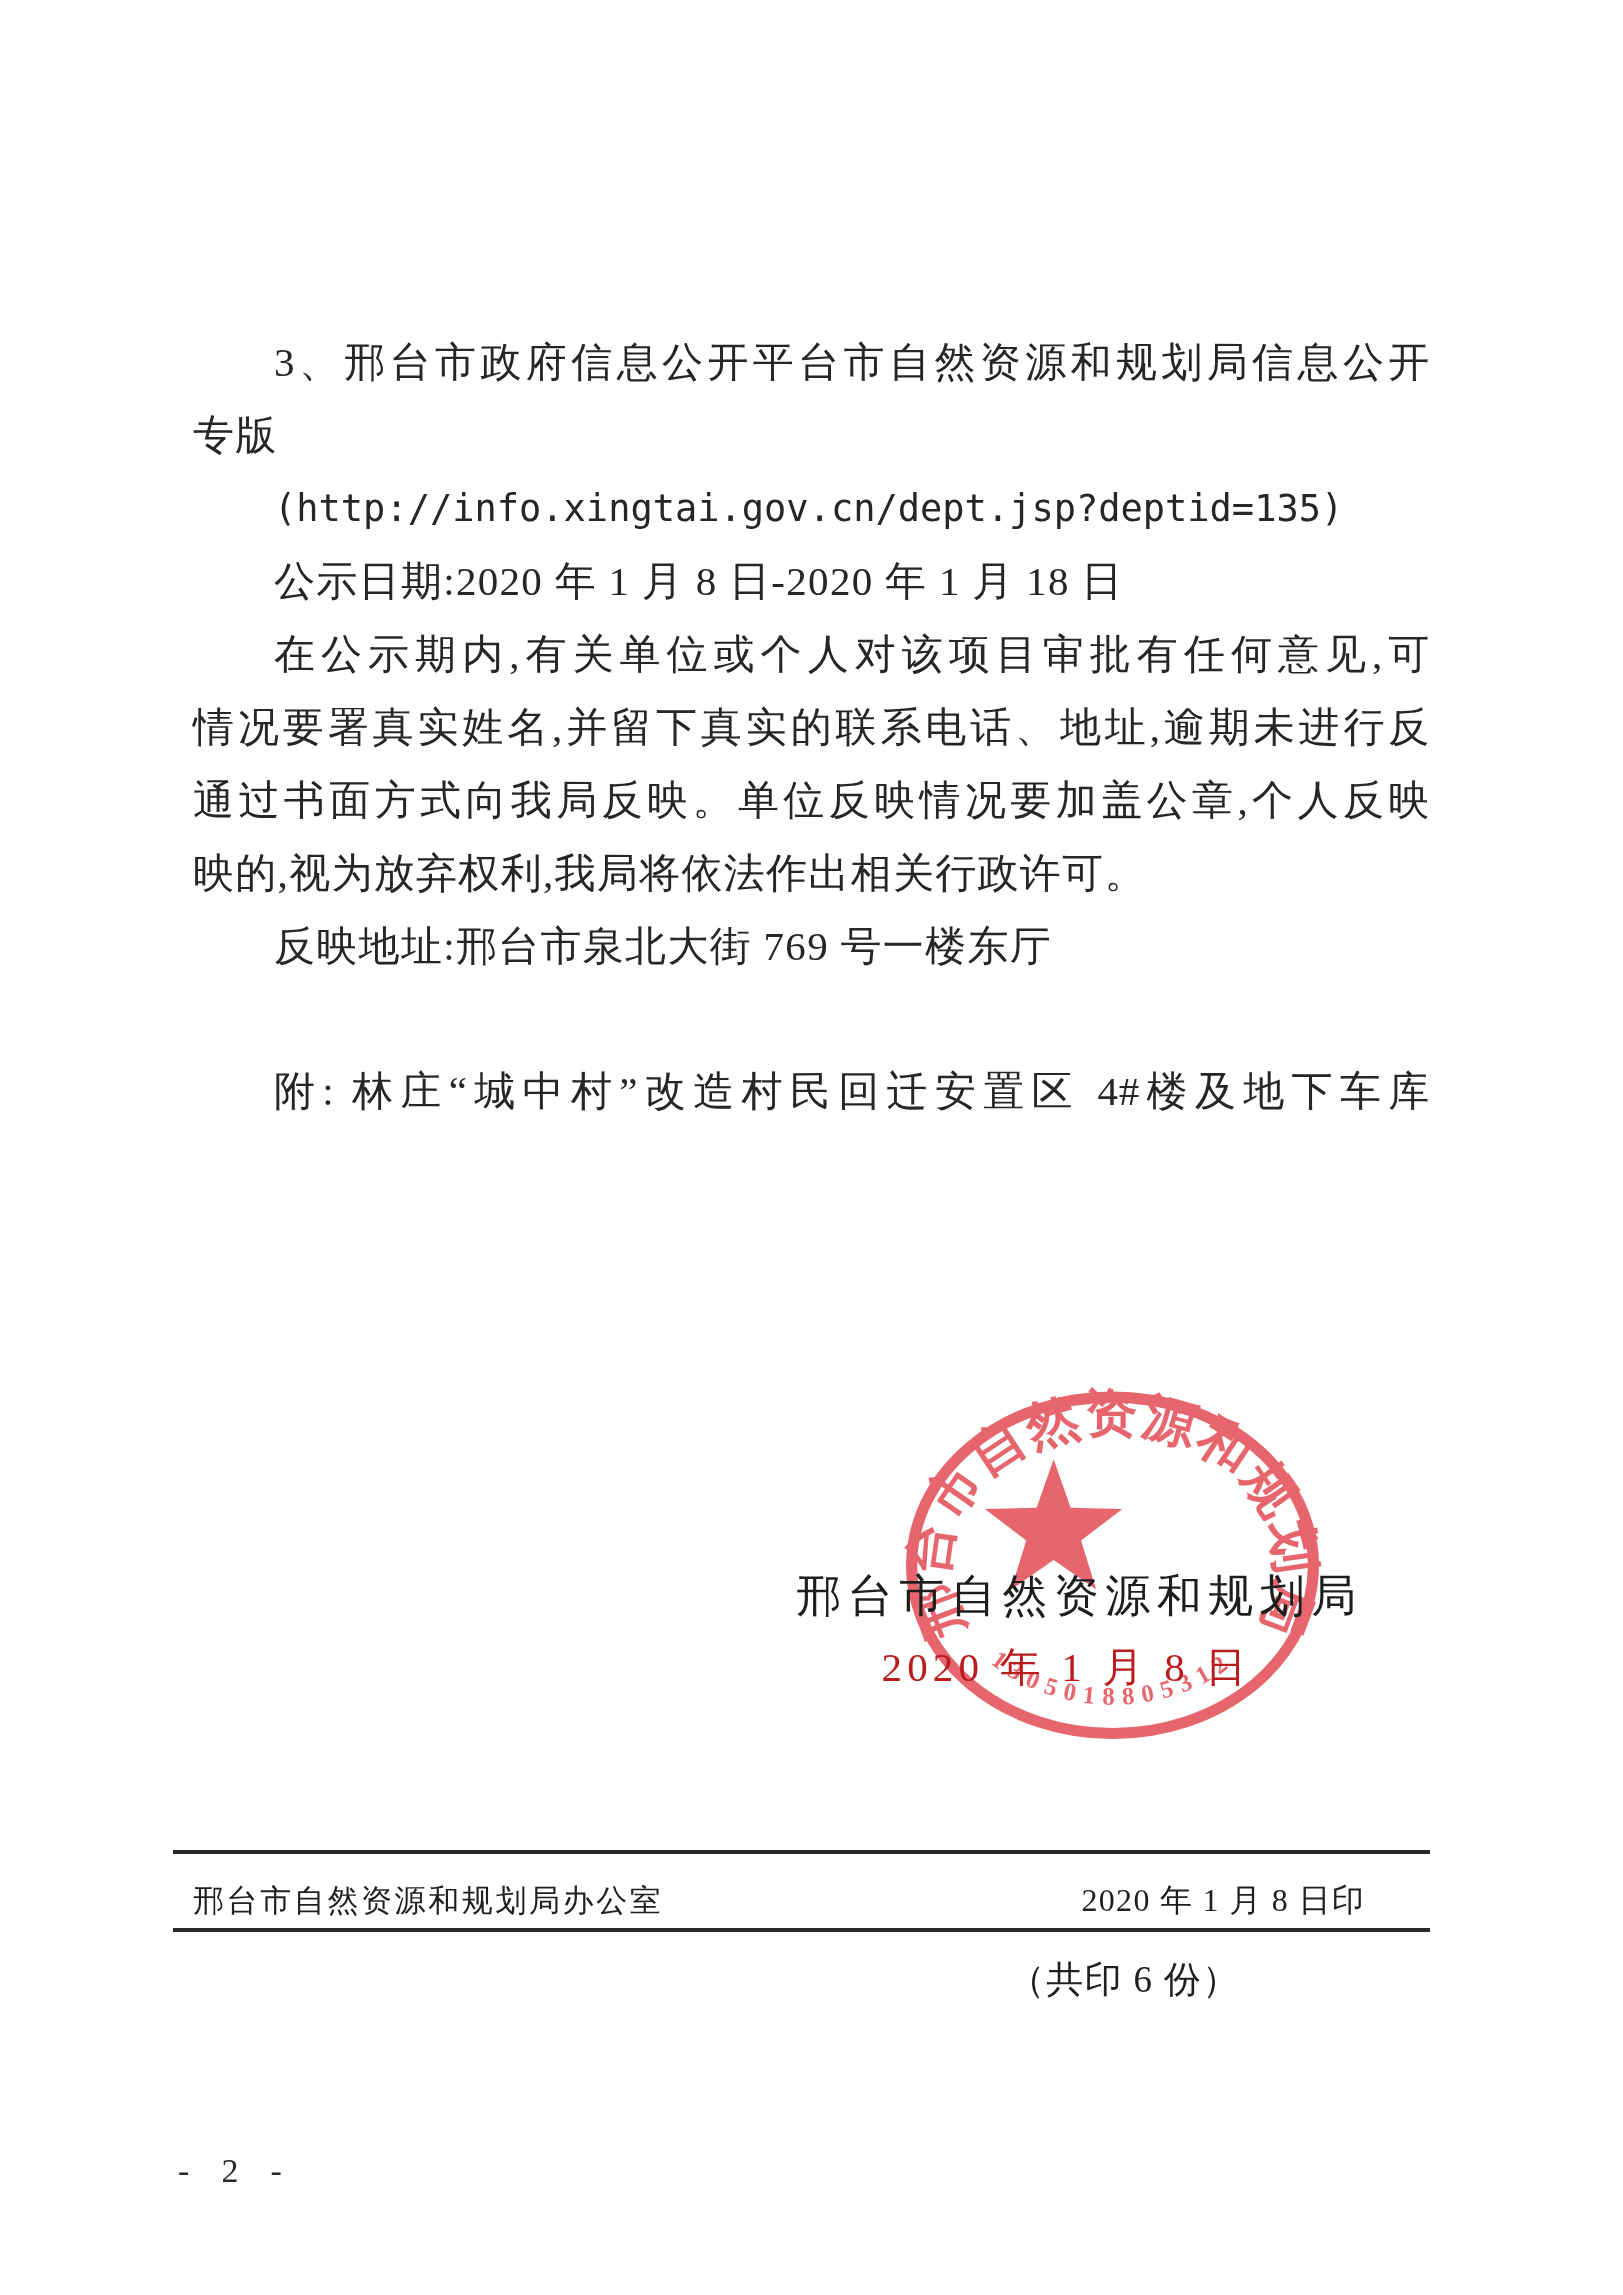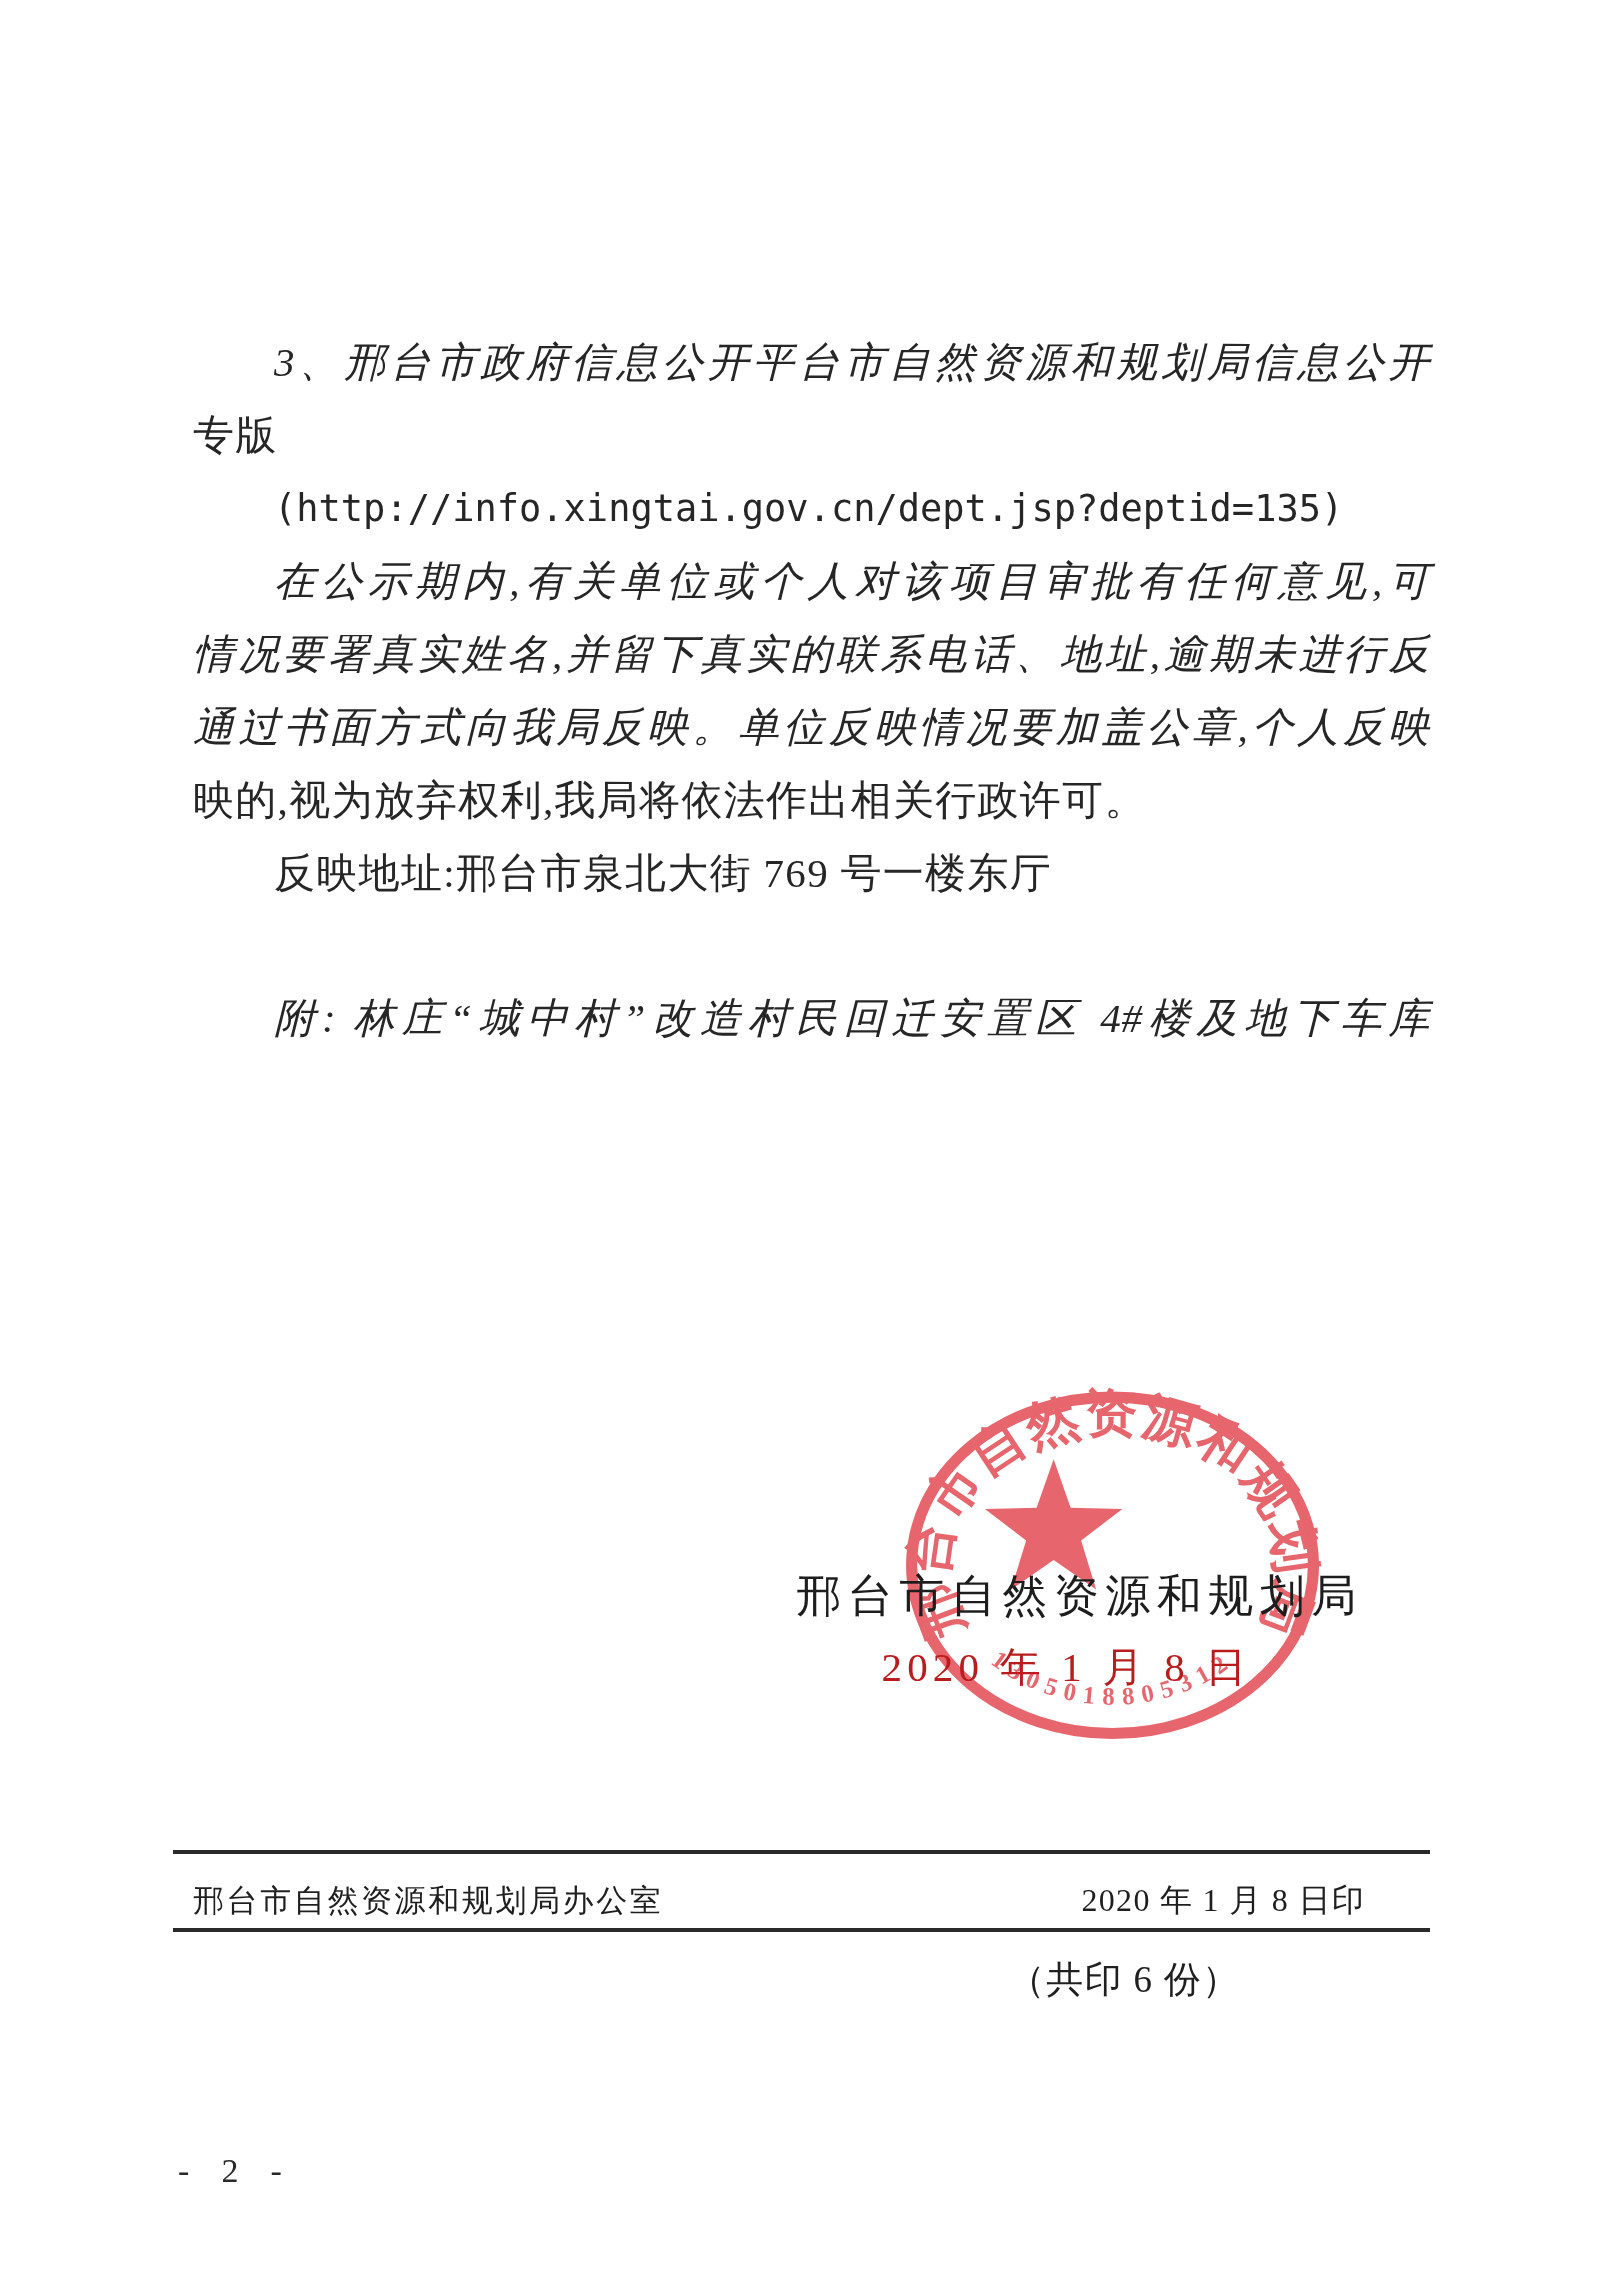--- a/index.html
+++ b/index.html
@@ -31,21 +31,20 @@
     font-size: 41px;
     letter-spacing: 1.3px;
     white-space: nowrap;
     color: #262626;
   }
   .line.justify {
     white-space: normal;
     text-align: justify;
     text-align-last: justify;
     letter-spacing: 0.7px;
-    font-style: italic;
   }
   .line.indent  { padding-left: 81px; }
   .line.indent3 { padding-left: 145px; }
   .line.url {
     font-family: "DejaVu Sans Mono", "Liberation Mono", monospace;
     font-size: 37px;
     letter-spacing: 0;
   }
   .line.blank { height: 72px; }
 
@@ -179,20 +178,21 @@
       <text class="stamp-serial-text">
         <textPath href="#serialPath" startOffset="50%" text-anchor="middle">1305018805312</textPath>
       </text>
     </g>
   </svg>
 
   <div class="body-text">
     <div class="line indent justify">3、邢台市政府信息公开平台市自然资源和规划局信息公开</div>
     <div class="line">专版</div>
     <div class="line indent url">(http://info.xingtai.gov.cn/dept.jsp?deptid=135)</div>
+    <div class="line indent">公示日期:2020 年 1 月 8 日-2020 年 1 月 18 日</div>
     <div class="line indent justify">在公示期内,有关单位或个人对该项目审批有任何意见,可</div>
     <div class="line justify">情况要署真实姓名,并留下真实的联系电话、地址,逾期未进行反</div>
     <div class="line justify">通过书面方式向我局反映。单位反映情况要加盖公章,个人反映</div>
     <div class="line">映的,视为放弃权利,我局将依法作出相关行政许可。</div>
     <div class="line indent">反映地址:邢台市泉北大街 769 号一楼东厅</div>
     <div class="line blank"></div>
     <div class="line indent justify">附: 林庄“城中村”改造村民回迁安置区 4#楼及地下车库</div>
   </div>
 
   <div class="sig-agency">邢台市自然资源和规划局</div>

